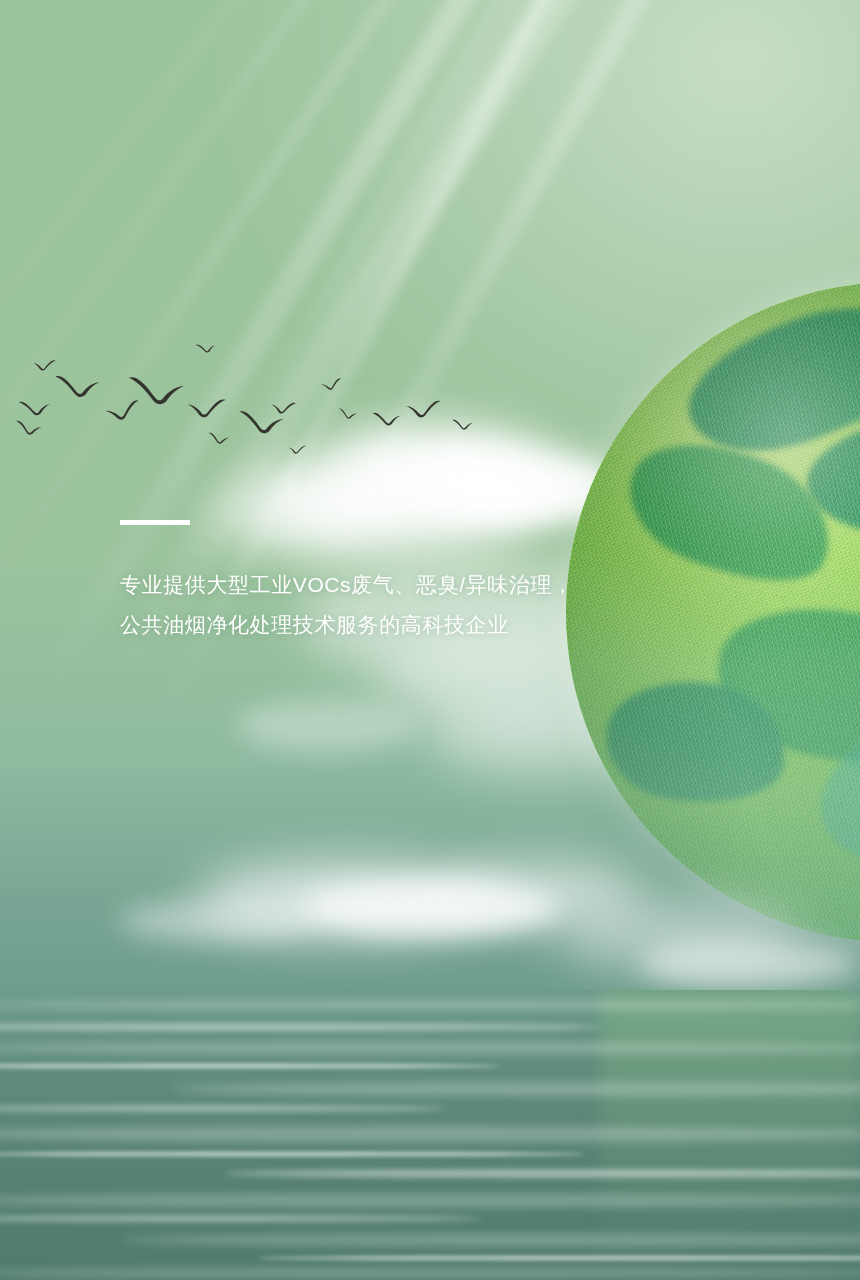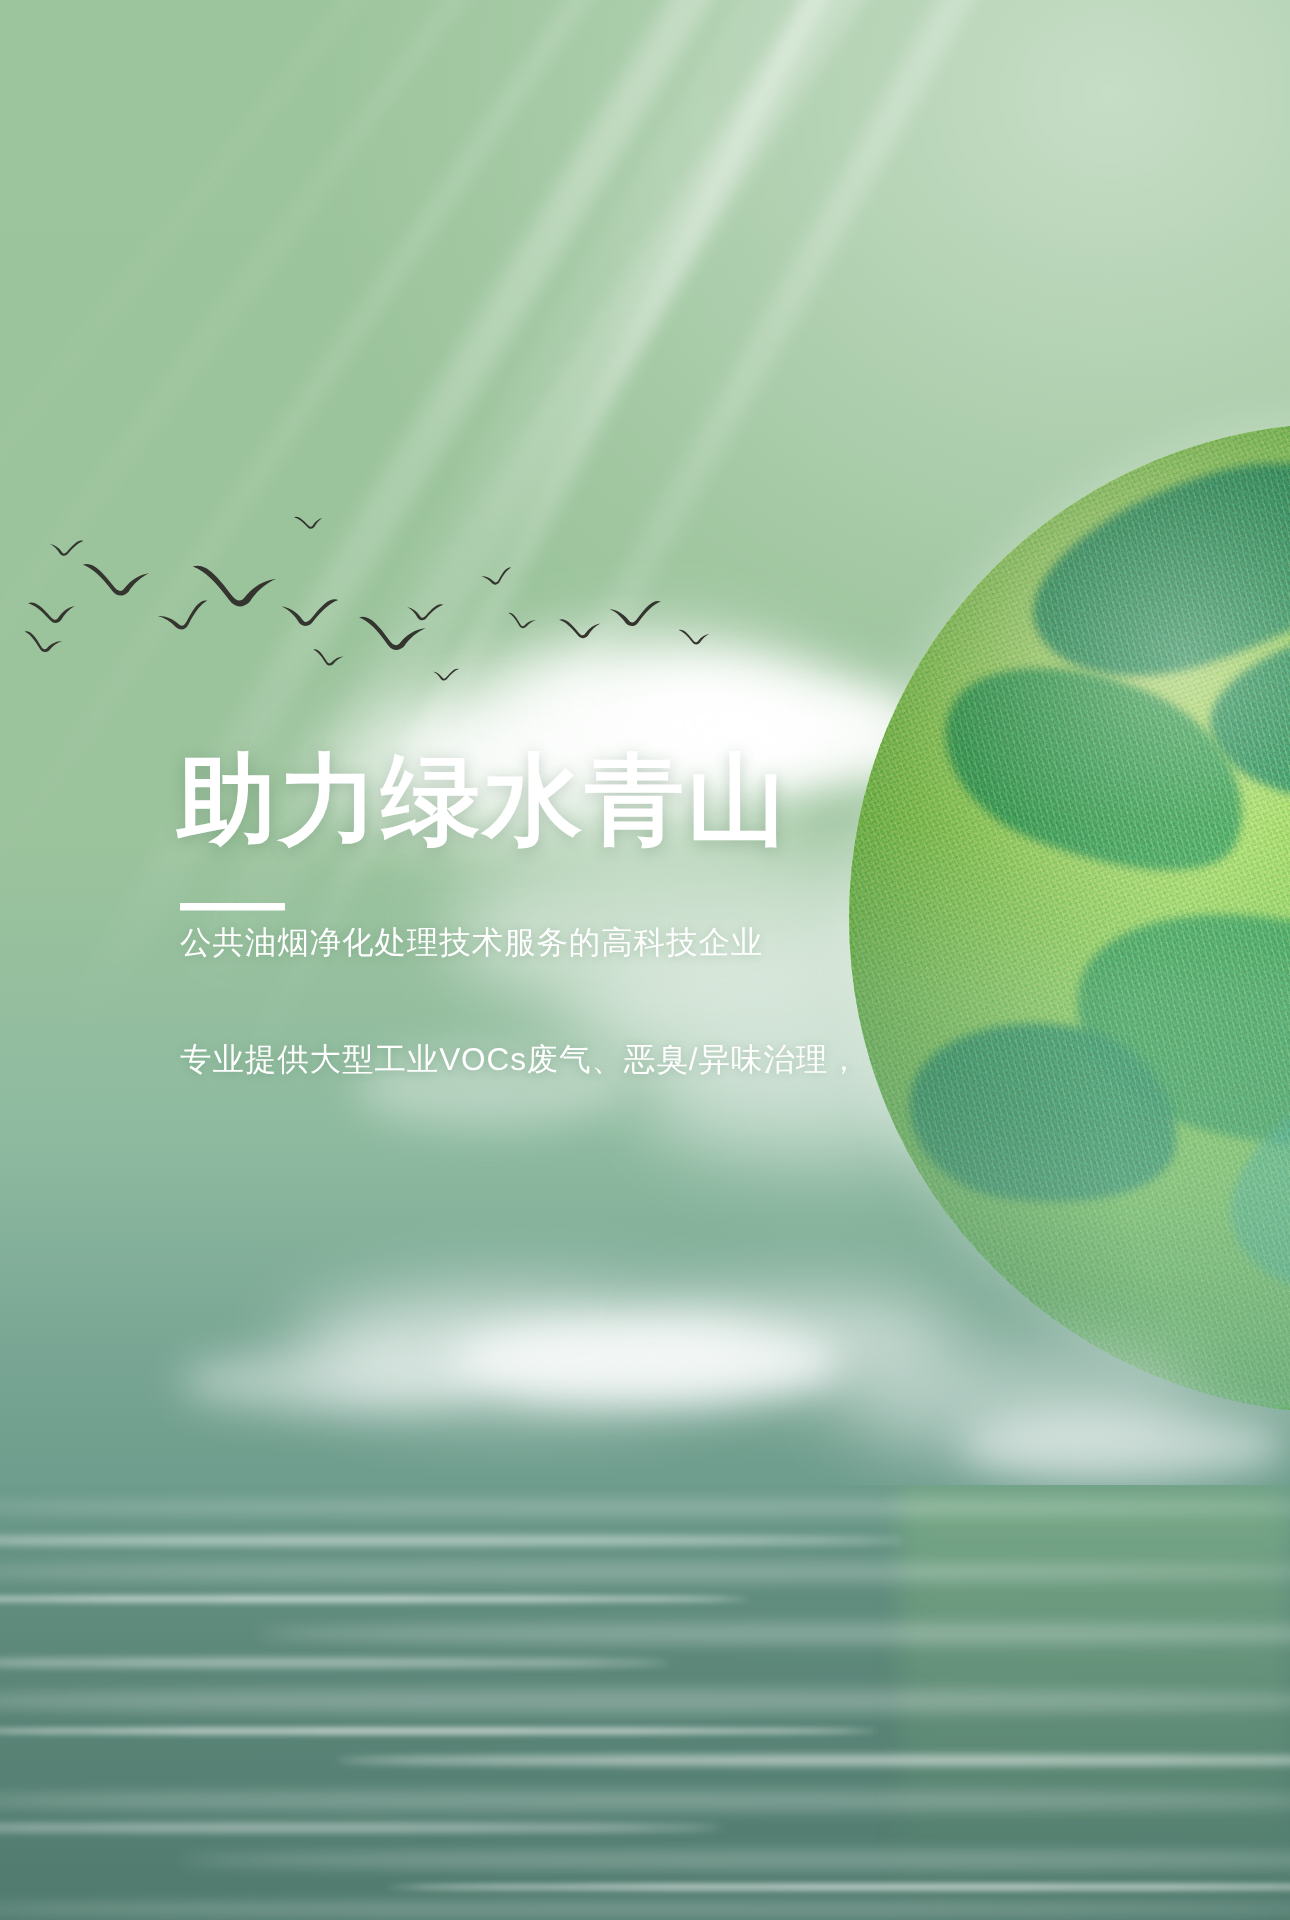--- a/index.html
+++ b/index.html
@@ -403,21 +403,20 @@
         </svg>
       </div>
       <div class="bird" style="left: 288px; top: 444px; width: 18px; height: 10px; transform: rotate(6deg) scaleX(-1);">
         <svg viewBox="0 0 100 56" width="18" height="10" xmlns="http://www.w3.org/2000/svg" style="display:block;overflow:visible">
           <path d="M2 6 C16 2 28 16 44 40 C50 49 55 50 60 44 C70 33 82 26 97 25 C84 30 74 38 65 50 C57 57 48 56 42 47 C28 26 16 12 2 6 Z" fill="#34352f"></path>
         </svg>
       </div>
     </div>
 
   <div class="content">
-    <h1 class="headline">助力绿水青山</h1>
 
     <div class="divider"></div>
 
+    <p class="subtitle">专业提供大型工业VOCs废气、恶臭/异味治理，</p>
     <p class="subtitle" style="margin-top:4px;">公共油烟净化处理技术服务的高科技企业</p>
-    <p class="subtitle">专业提供大型工业VOCs废气、恶臭/异味治理，</p>
   </div>
 
 </div>
 
 </body></html>

